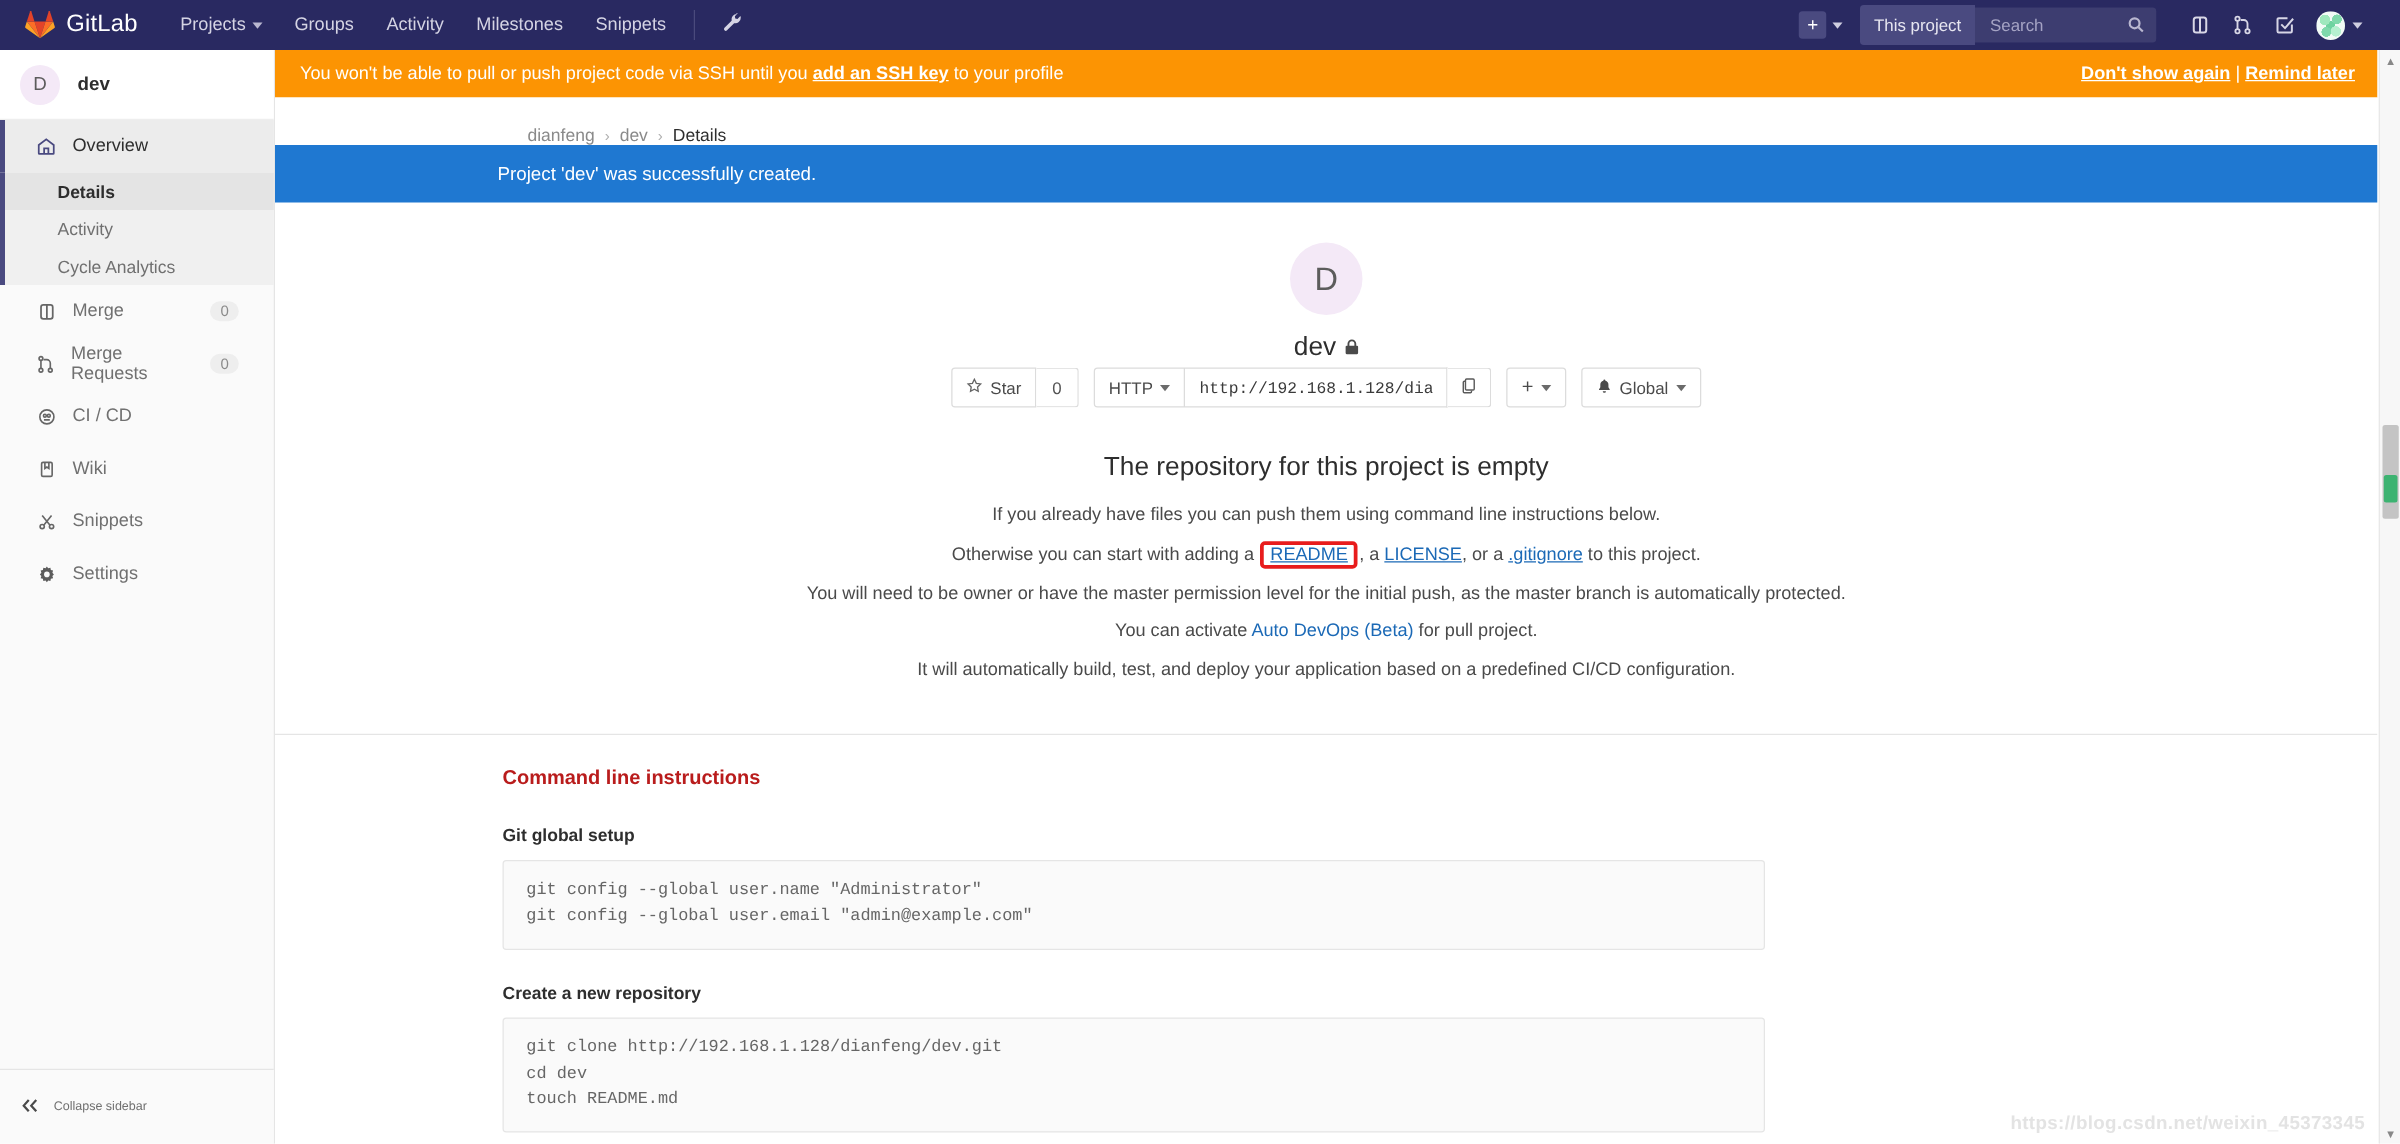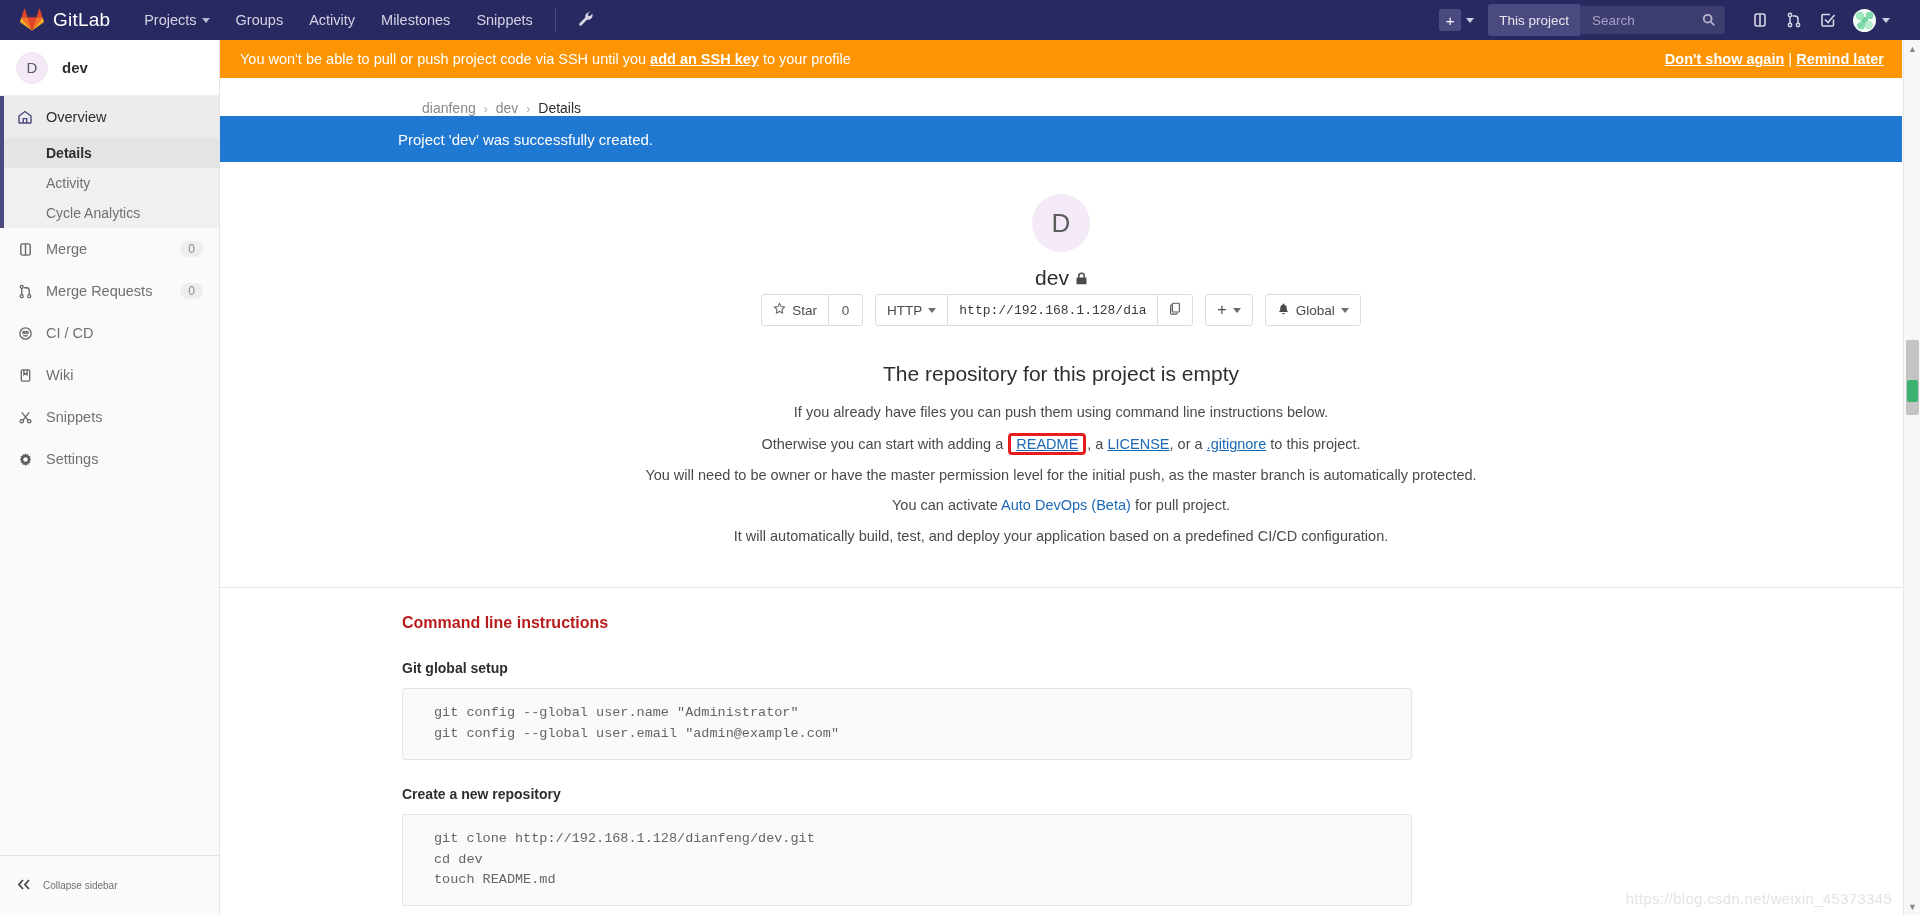--- a/index.html
+++ b/index.html
@@ -81,21 +81,21 @@
     height: 56px; display:flex; align-items:center; gap:14px; padding:0 16px;
     border-bottom: 1px solid #eee; background:#fff;
   }
   .sb-avatar {
     width:32px;height:32px;border-radius:50%;background:#f4e9f7;
     color:#5c5c5c; display:flex;align-items:center;justify-content:center;
     font-size:15px;
   }
   .sb-title { font-size:15px; font-weight:bold; color:#2e2e2e; }
   .sb-item {
-    display:flex; align-items:center; gap:12px; height:42px; padding:0 16px;
+    display:flex; align-items:center; gap:12px; height:42px; padding:0 28px;
     color:#707070; font-size:14.5px; cursor:pointer; position:relative;
   }
   .sb-item .sb-ico { width:18px;display:flex;align-items:center;justify-content:center;color:#5c5c5c; }
   .sb-item.active { background:#ececec; color:#2e2e2e; }
   .sb-item.active::before {
     content:""; position:absolute; left:0; top:0; bottom:0; width:4px; background:#4a4a80;
   }
   .sb-group { background:#f0f0f0; }
   .sb-group .sb-sub {
     height:30px; display:flex; align-items:center; padding:0 0 0 46px;
@@ -192,29 +192,29 @@
     padding: 0px 5px; margin: 0 1px; line-height: 1.15;
   }
 
   .divider { height:1px; background:#e5e5e5; margin: 0; }
 
   .cli { padding: 26px 0 0 182px; }
   .cli h2 { font-size:16px; font-weight:bold; color:#b91c1c; margin:0 0 28px 0; }
   .cli h3 { font-size:14px; font-weight:bold; color:#2e2e2e; margin: 0 0 12px 0; }
   .code {
     background:#fafafa; border:1px solid #e5e5e5; border-radius:3px;
-    padding: 14px 31px; margin: 0 0 26px 0; width: 1010px;
+    padding: 14px 18px; margin: 0 0 26px 0; width: 1010px;
     font-family:"Liberation Mono", monospace; font-size:13.5px;
     color:#666; line-height:1.55; white-space:pre;
   }
 
   .watermark {
     position:absolute; right: 28px; bottom: 8px;
     color: #e3e3e3; font-size: 15px; letter-spacing:.3px;
-    pointer-events:none; z-index: 5;
+    pointer-events:none; z-index: 5; font-weight: bold;
   }
 
   
   .vscroll-outer {
     position:absolute; top:40px; right:0; width:17px; height:875px;
     background:#f7f7f7; border-left:1px solid #e8e8e8; z-index:25;
   }
   .vscroll-arrow { width:17px;height:17px;display:flex;align-items:center;justify-content:center;color:#888;font-size:9px; }
   .vscroll-thumb {
     position:absolute; top: 300px; left:2px; width:13px; height:75px;

